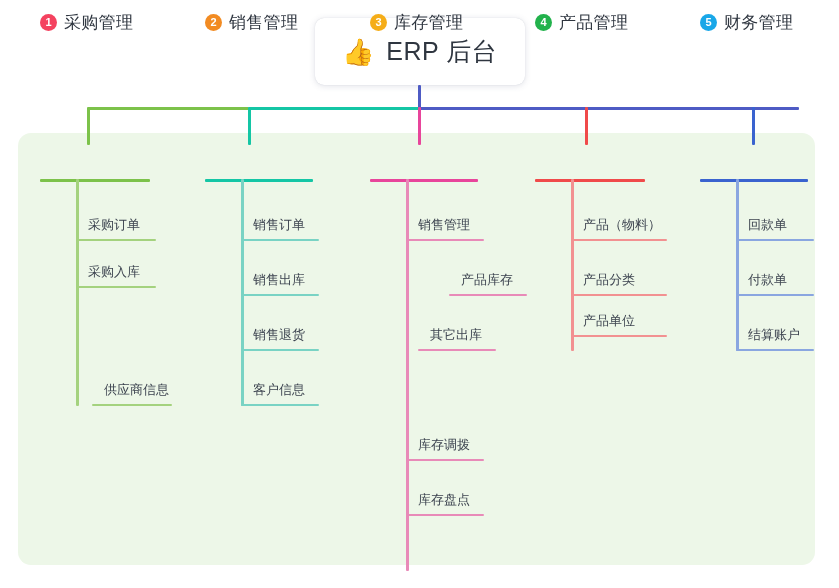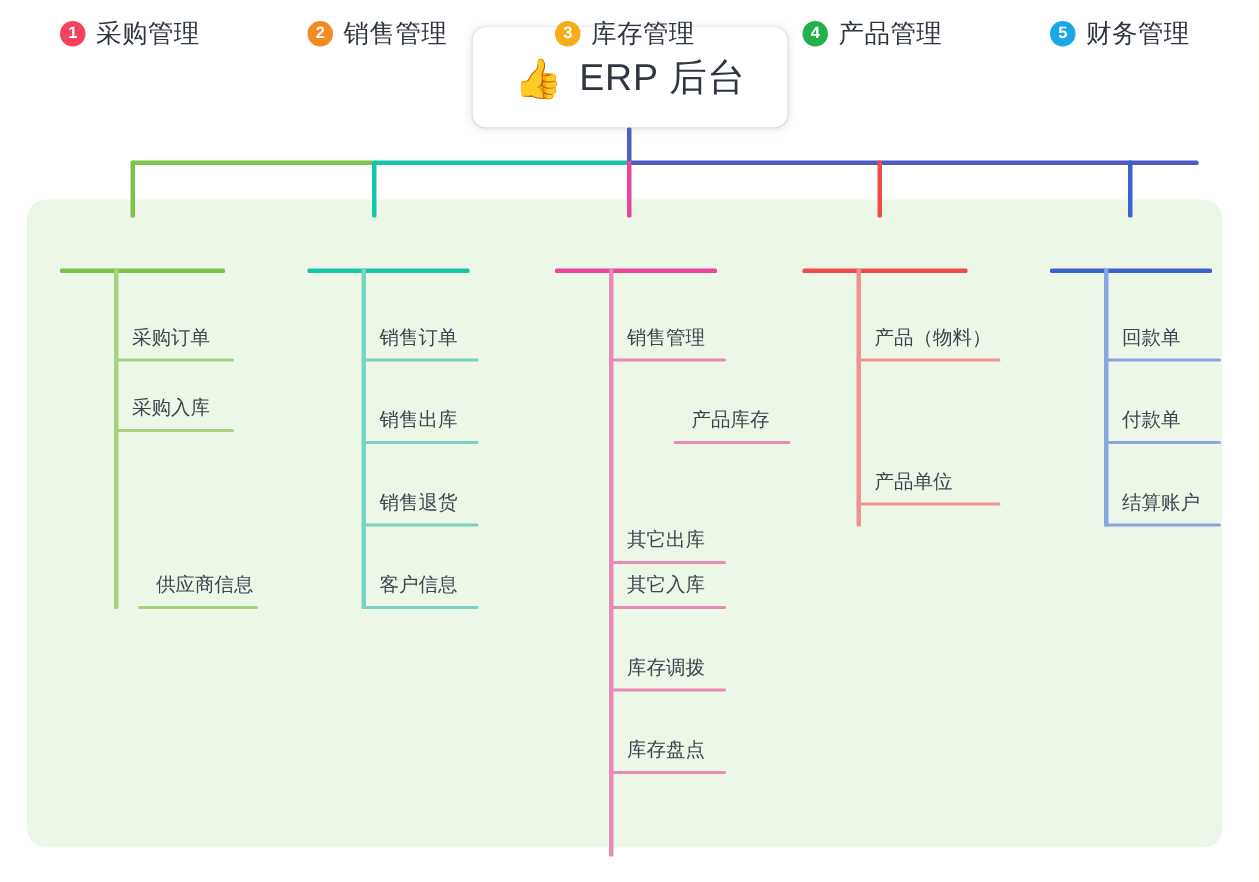--- a/index.html
+++ b/index.html
@@ -135,26 +135,22 @@
         <div class="head-rule" style="top: 179px; width: 108px; background: rgb(232, 69, 155);"></div>
         <div class="trunk" style="left: 36px; top: 179px; height: 392px; background: rgb(232, 138, 184);"></div>
         <div class="leaf" style="left: 36px; top: 186px; width: 78px; height: 55px;">
           <span class="leaf-label">销售管理</span>
           <div class="leaf-rule" style="width: 78px; background: rgb(232, 138, 184);"></div>
         </div>
         <div class="leaf" style="left: 36px; top: 241px; width: 78px; height: 55px; margin-left: 43px;">
           <span class="leaf-label">产品库存</span>
           <div class="leaf-rule" style="width: 78px; background: rgb(232, 138, 184);"></div>
         </div>
-        <div class="leaf" style="left: 36px; top: 296px; width: 78px; height: 55px; margin-top: 25px;">
+        <div class="leaf" style="left: 48px; top: 296px; width: 78px; height: 55px;">
           <span class="leaf-label">其它出库</span>
-          <div class="leaf-rule" style="width: 78px; background: rgb(232, 138, 184);"></div>
-        </div>
-        <div class="leaf" style="left: 36px; top: 351px; width: 78px; height: 55px;">
-          <span class="leaf-label">其它入库</span>
           <div class="leaf-rule" style="width: 78px; background: rgb(232, 138, 184);"></div>
         </div>
         <div class="leaf" style="left: 36px; top: 406px; width: 78px; height: 55px;">
           <span class="leaf-label">库存调拨</span>
           <div class="leaf-rule" style="width: 78px; background: rgb(232, 138, 184);"></div>
         </div>
         <div class="leaf" style="left: 36px; top: 461px; width: 78px; height: 55px;">
           <span class="leaf-label">库存盘点</span>
           <div class="leaf-rule" style="width: 78px; background: rgb(232, 138, 184);"></div>
         </div>
@@ -163,20 +159,24 @@
         <div class="branch-head">
           <span class="badge" style="background: rgb(34, 178, 76);">4</span>
           <span class="branch-title">产品管理</span>
         </div>
         <div class="head-rule" style="top: 179px; width: 110px; background: rgb(240, 74, 74);"></div>
         <div class="trunk" style="left: 36px; top: 179px; height: 172px; background: rgb(242, 145, 145);"></div>
         <div class="leaf" style="left: 36px; top: 186px; width: 96px; height: 55px;">
           <span class="leaf-label">产品（物料）</span>
           <div class="leaf-rule" style="width: 96px; background: rgb(242, 145, 145);"></div>
         </div>
+        <div class="leaf" style="left: 36px; top: 241px; width: 96px; height: 55px;">
+          <span class="leaf-label">产品分类</span>
+          <div class="leaf-rule" style="width: 96px; background: rgb(242, 145, 145);"></div>
+        </div>
         <div class="leaf" style="left: 36px; top: 296px; width: 96px; height: 41px;">
           <span class="leaf-label">产品单位</span>
           <div class="leaf-rule" style="width: 96px; background: rgb(242, 145, 145);"></div>
         </div>
       </div>
       <div class="branch" style="left: 700px; height: 588px; width: 160px;">
         <div class="branch-head">
           <span class="badge" style="background: rgb(25, 167, 232);">5</span>
           <span class="branch-title">财务管理</span>
         </div>

